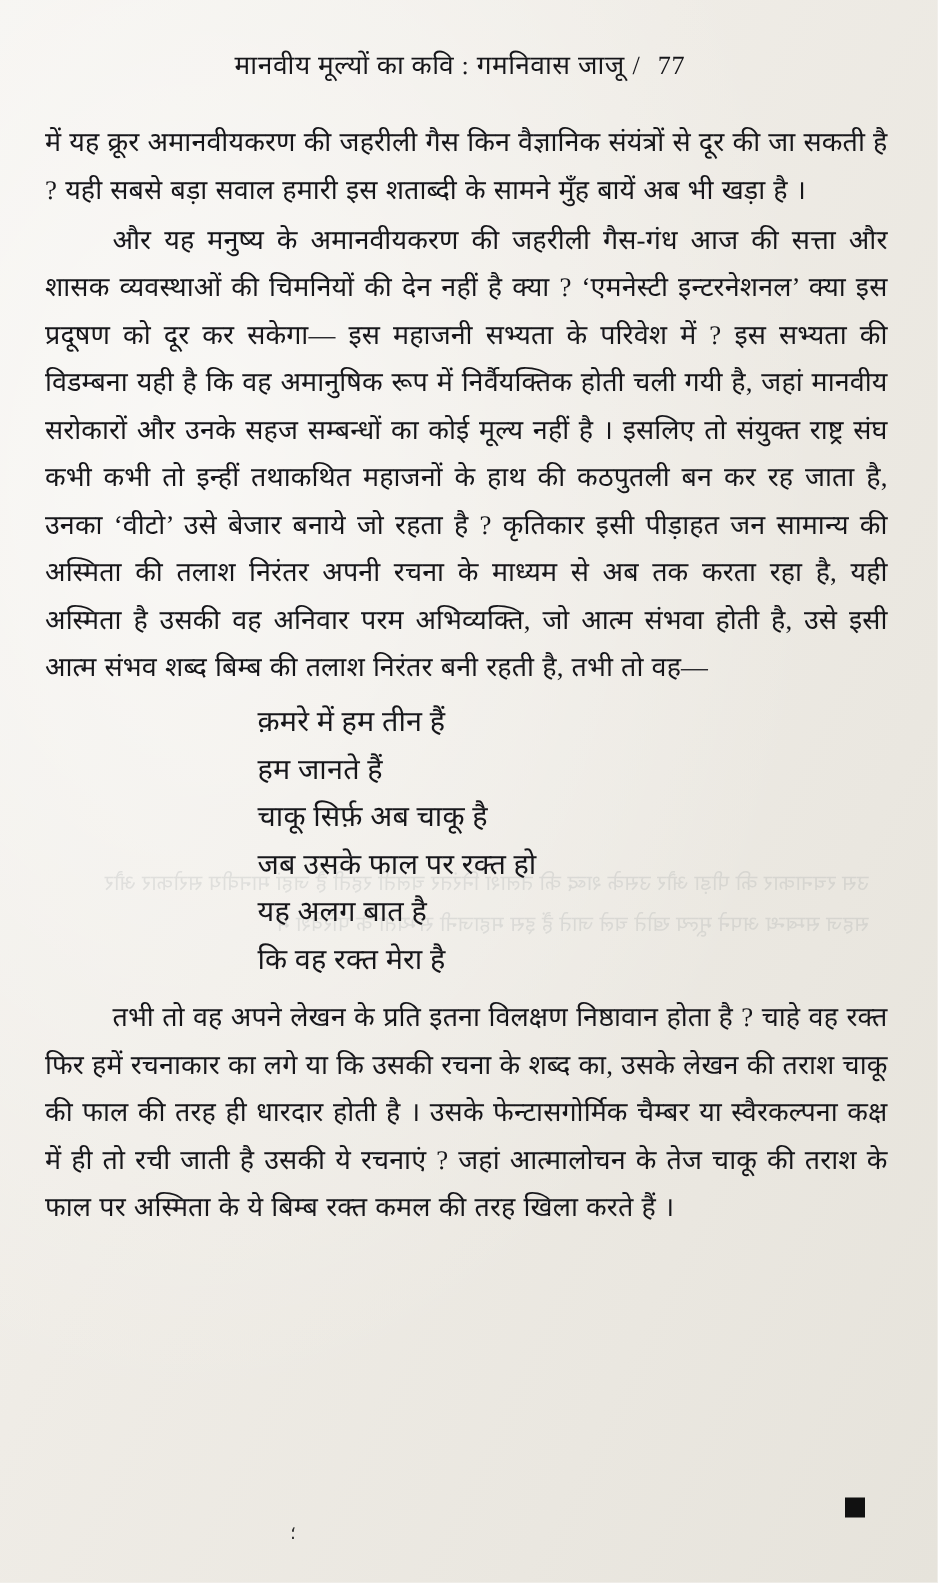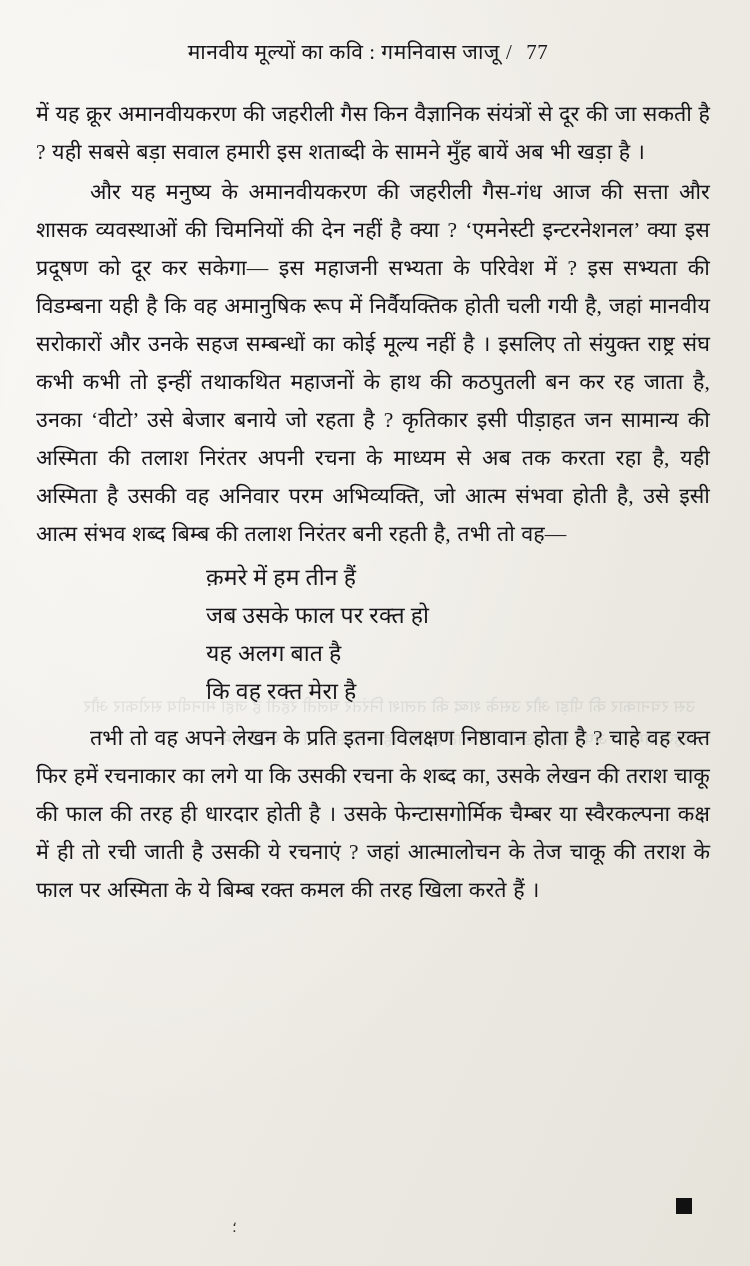--- a/index.html
+++ b/index.html
@@ -112,20 +112,22 @@
   </div>
 
   <div class="body-text">
 
     <p class="para">में यह क्रूर अमानवीयकरण की जहरीली गैस किन वैज्ञानिक संयंत्रों से दूर की जा सकती है ? यही सबसे बड़ा सवाल हमारी इस शताब्दी के सामने मुँह बायें अब भी खड़ा है ।</p>
 
     <p class="para indent">और यह मनुष्य के अमानवीयकरण की जहरीली गैस-गंध आज की सत्ता और शासक व्यवस्थाओं की चिमनियों की देन नहीं है क्या ? ‘एमनेस्टी इन्टरनेशनल’ क्या इस प्रदूषण को दूर कर सकेगा— इस महाजनी सभ्यता के परिवेश में ? इस सभ्यता की विडम्बना यही है कि वह अमानुषिक रूप में निर्वैयक्तिक होती चली गयी है, जहां मानवीय सरोकारों और उनके सहज सम्बन्धों का कोई मूल्य नहीं है । इसलिए तो संयुक्त राष्ट्र संघ कभी कभी तो इन्हीं तथाकथित महाजनों के हाथ की कठपुतली बन कर रह जाता है, उनका ‘वीटो’ उसे बेजार बनाये जो रहता है ? कृतिकार इसी पीड़ाहत जन सामान्य की अस्मिता की तलाश निरंतर अपनी रचना के माध्यम से अब तक करता रहा है, यही अस्मिता है उसकी वह अनिवार परम अभिव्यक्ति, जो आत्म संभवा होती है, उसे इसी आत्म संभव शब्द बिम्ब की तलाश निरंतर बनी रहती है, तभी तो वह—</p>
 
     <div class="verse">
       <div class="line">क़मरे में हम तीन हैं</div>
+      <div class="line">हम जानते हैं</div>
+      <div class="line">चाकू सिर्फ़ अब चाकू है</div>
       <div class="line">जब उसके फाल पर रक्त हो</div>
       <div class="line">यह अलग बात है</div>
       <div class="line">कि वह रक्त मेरा है</div>
     </div>
 
     <p class="para indent">तभी तो वह अपने लेखन के प्रति इतना विलक्षण निष्ठावान होता है ? चाहे वह रक्त फिर हमें रचनाकार का लगे या कि उसकी रचना के शब्द का, उसके लेखन की तराश चाकू की फाल की तरह ही धारदार होती है । उसके फेन्टासगोर्मिक चैम्बर या स्वैरकल्पना कक्ष में ही तो रची जाती है उसकी ये रचनाएं ? जहां आत्मालोचन के तेज चाकू की तराश के फाल पर अस्मिता के ये बिम्ब रक्त कमल की तरह खिला करते हैं ।</p>
 
   </div>
 
   <div class="endmark"></div>

